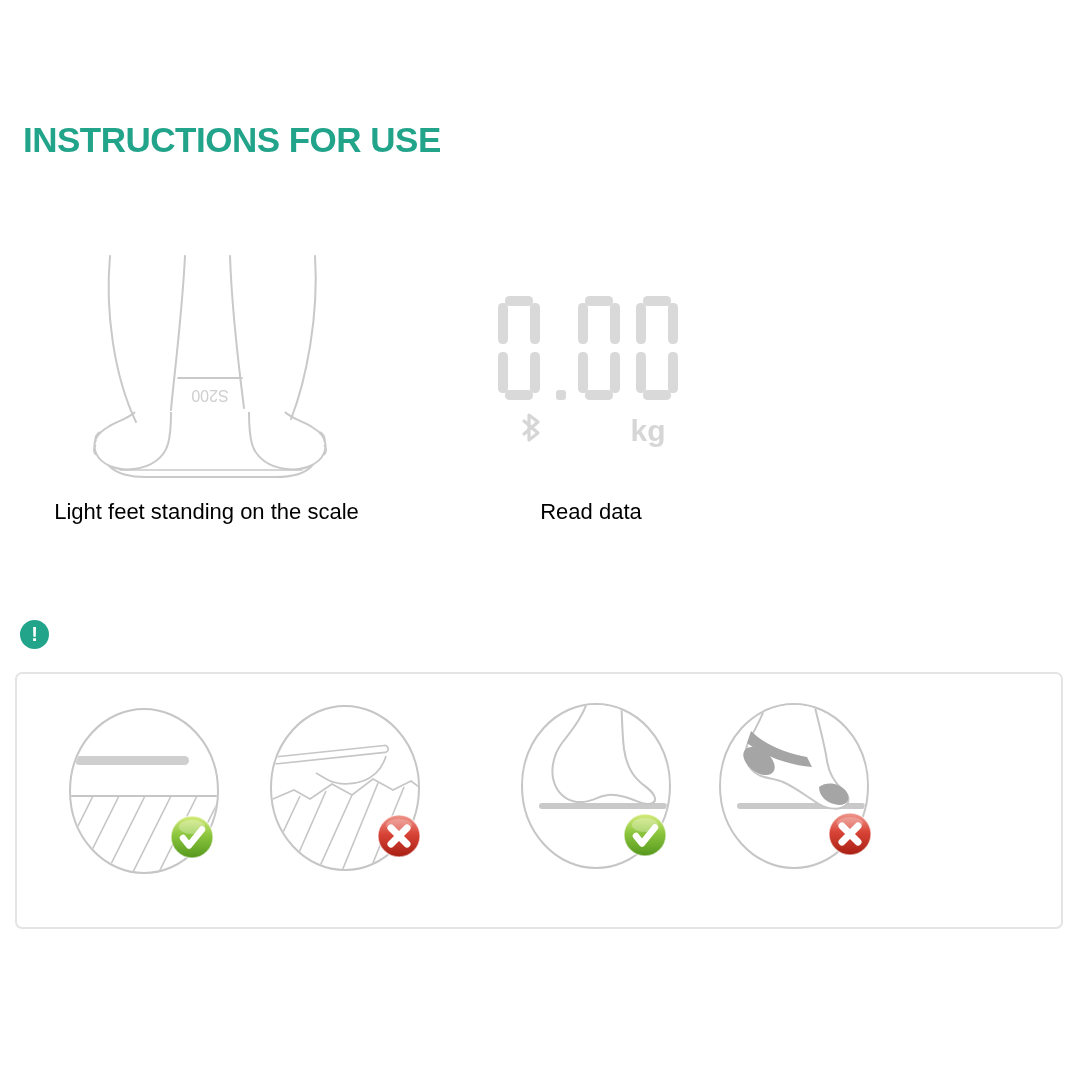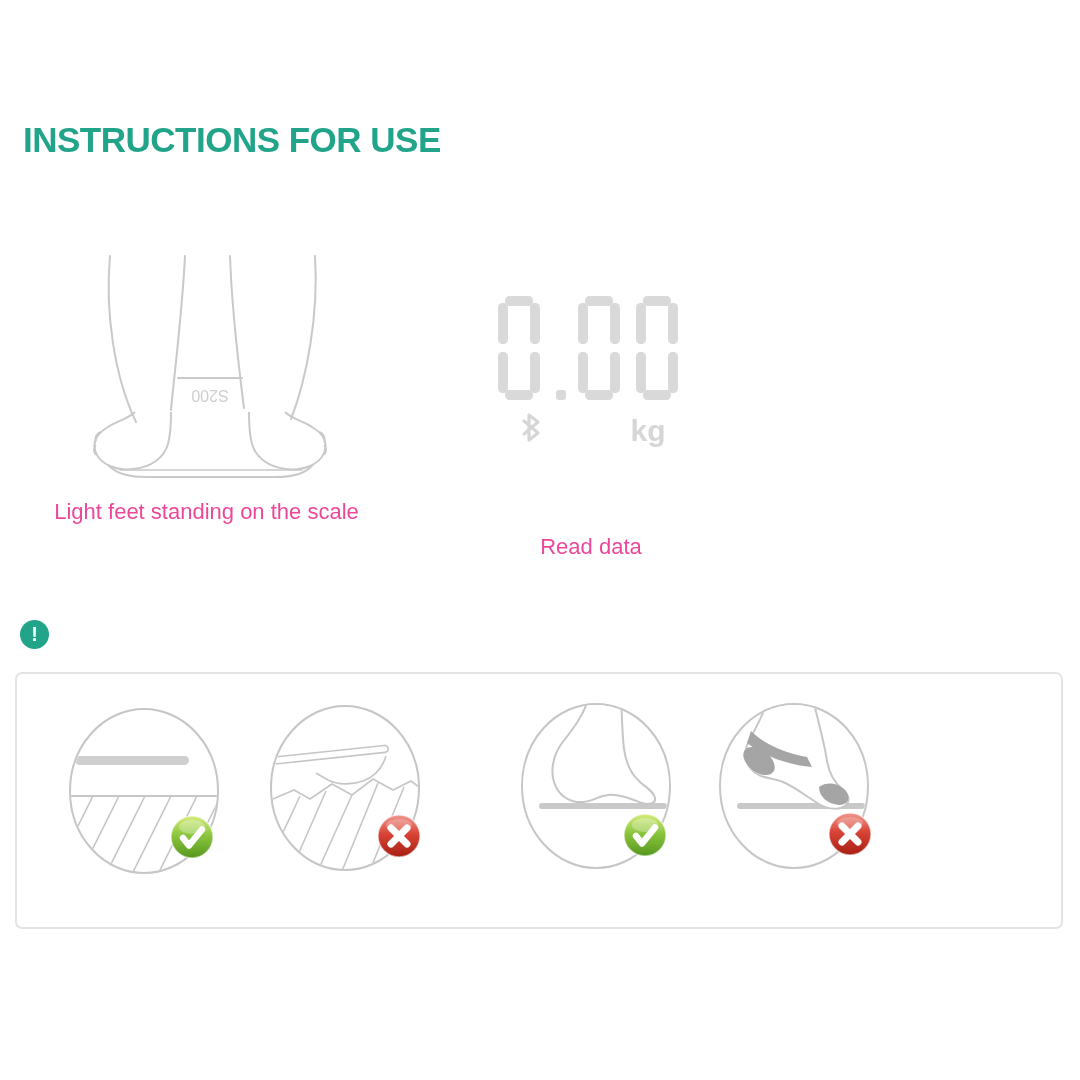--- a/index.html
+++ b/index.html
@@ -8,24 +8,24 @@
     font-family:"Liberation Sans",sans-serif;overflow:hidden;
   }
   .section-title{
     position:absolute;margin:0;color:var(--accent,#22a48b);
     font-weight:bold;letter-spacing:-0.5px;white-space:nowrap;
   }
   .title-instructions{left:23px;top:120px;font-size:35px;}
   .title-precautions{left:61px;top:616px;font-size:34px;}
   .fig{position:absolute;}
   .caption{
-    position:absolute;color:#ec4899;font-size:22px;text-align:center;white-space:nowrap;
+    position:absolute;color:#000000;font-size:22px;text-align:center;white-space:nowrap;
   }
   .caption-stand{left:26px;top:499px;width:361px;}
-  .caption-read{left:491px;top:499px;width:200px;margin-top:35px;}
+  .caption-read{left:491px;top:499px;width:200px;}
   .bang-icon{
     position:absolute;left:20px;top:620px;width:29px;height:29px;border-radius:50%;
     background:var(--accent,#22a48b);color:#fff;font-weight:bold;font-size:20px;
     line-height:29px;text-align:center;
   }
   .panel{
     position:absolute;left:15px;top:672px;width:1044px;height:253px;
     background:#ffffff;border:2px solid #e4e4e4;border-radius:7px;
   }
   .hidden-defs{position:absolute;width:0;height:0;}

